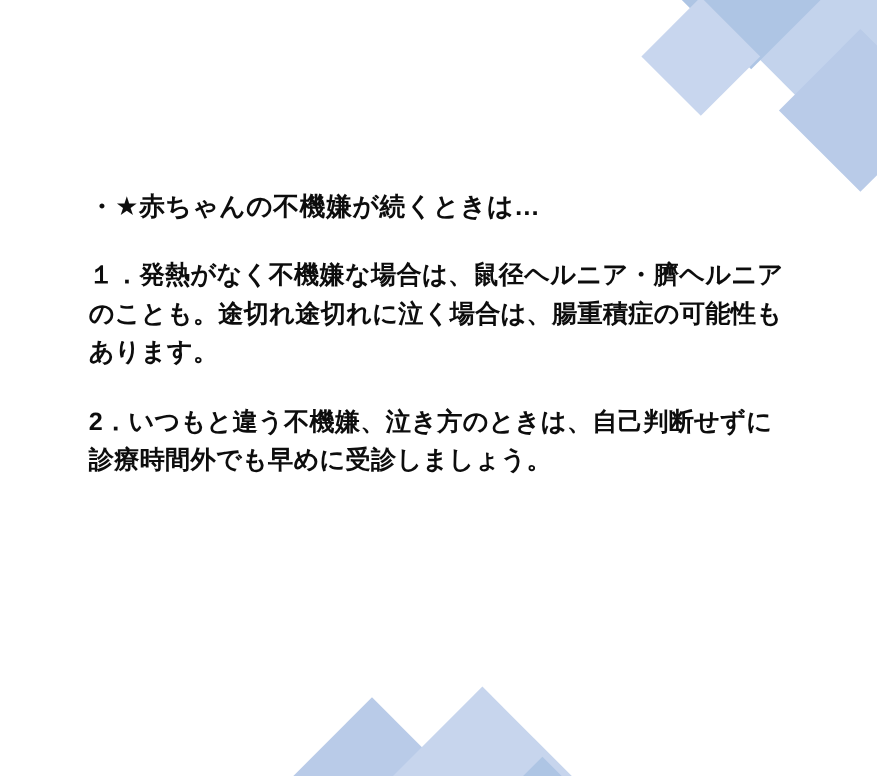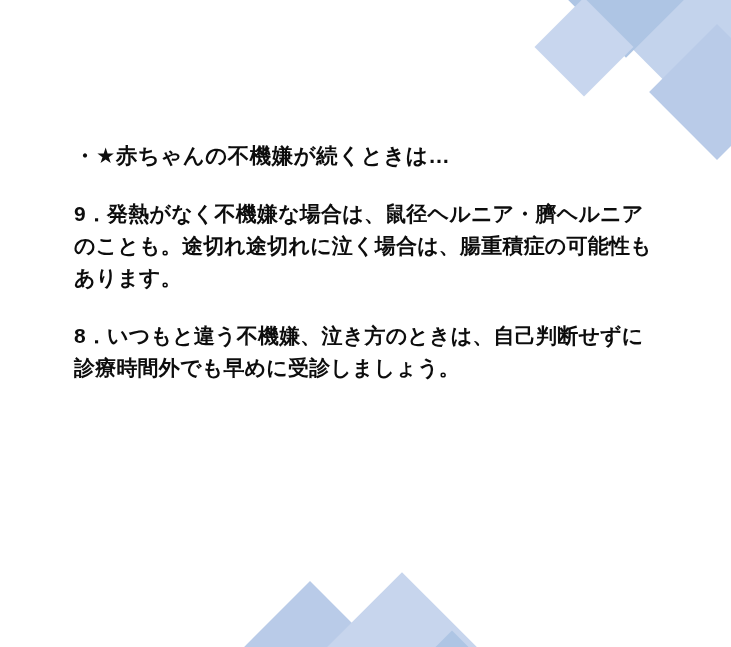--- a/index.html
+++ b/index.html
@@ -99,21 +99,21 @@
     height: 60px;
     left: 176px;
     top: 66px;
     background: #aec5e4;
   }
 
   
   .content {
     position: absolute;
     left: 74px;
-    top: 140px;
+    top: 156px;
     width: 590px;
   }
 
   .heading {
     font-size: 21.5px;
     font-weight: 700;
     color: #0d0d0d;
     letter-spacing: 0.5px;
     line-height: 1.5;
     margin: 0 0 26px 0;
@@ -146,17 +146,17 @@
   </div>
 
   <div class="deco deco-bc">
     <div class="sq b1"></div>
     <div class="sq b2"></div>
     <div class="sq b3"></div>
   </div>
 
   <div class="content">
     <p class="heading">・★赤ちゃんの不機嫌が続くときは…</p>
-    <p class="para">9．発熱がなく不機嫌な場合は、鼠径ヘルニア・臍ヘルニアのことも。途切れ途切れに泣く場合は、腸重積症の可能性もあります。</p>
-    <p class="para">8．いつもと違う不機嫌、泣き方のときは、自己判断せずに診療時間外でも早めに受診しましょう。</p>
+    <p class="para">１．発熱がなく不機嫌な場合は、鼠径ヘルニア・臍ヘルニアのことも。途切れ途切れに泣く場合は、腸重積症の可能性もあります。</p>
+    <p class="para">2．いつもと違う不機嫌、泣き方のときは、自己判断せずに診療時間外でも早めに受診しましょう。</p>
   </div>
 
 </div>
 
 </body></html>

